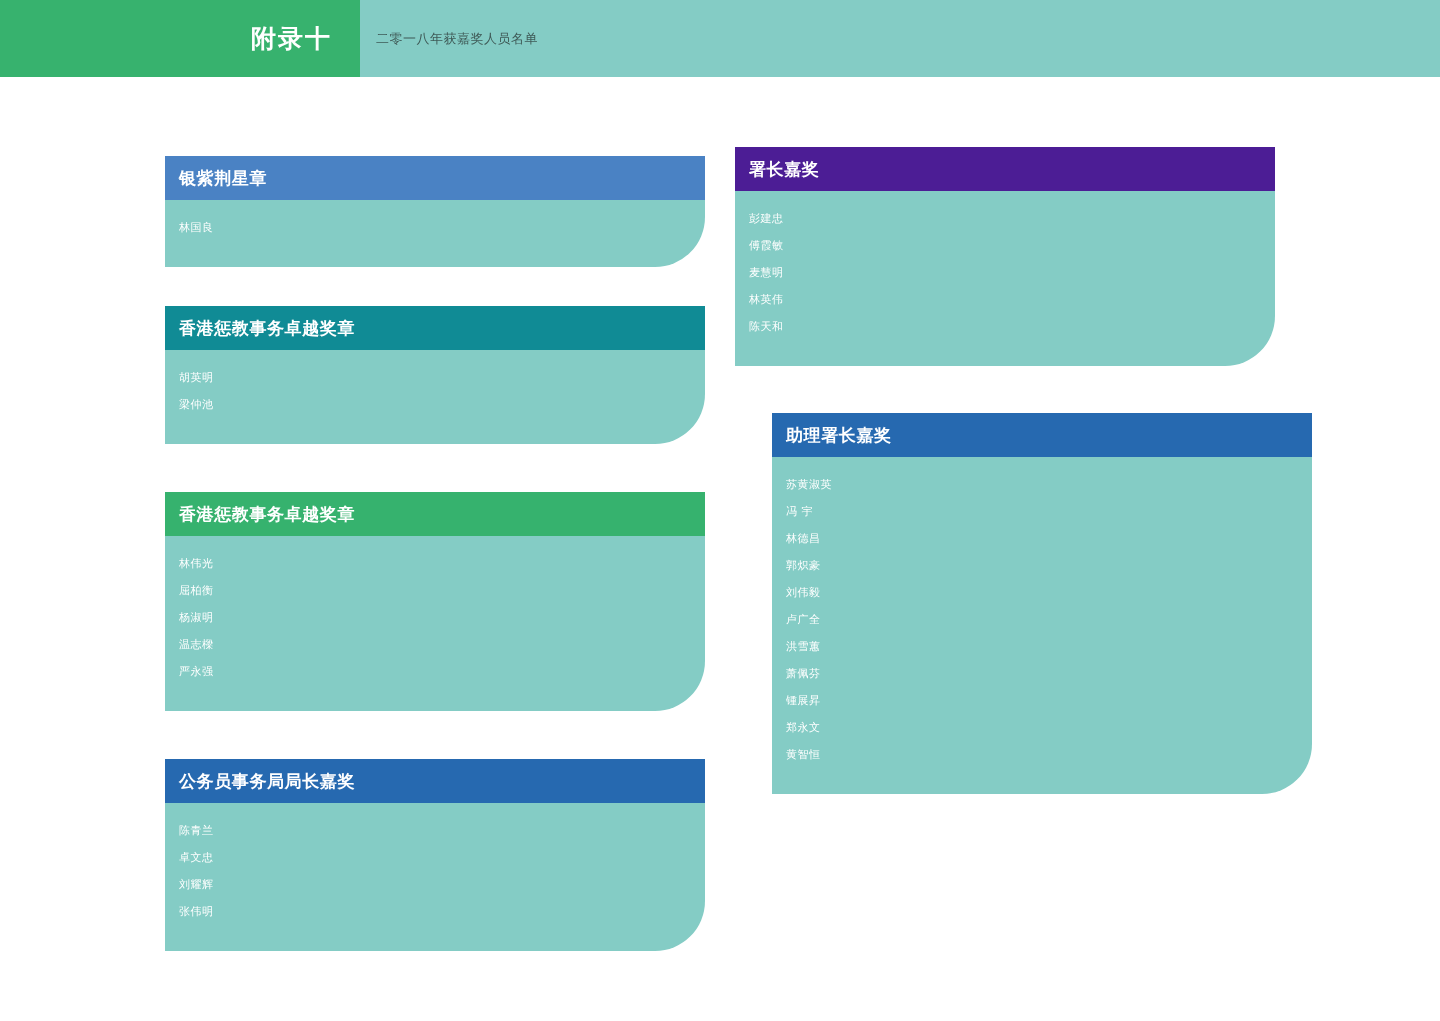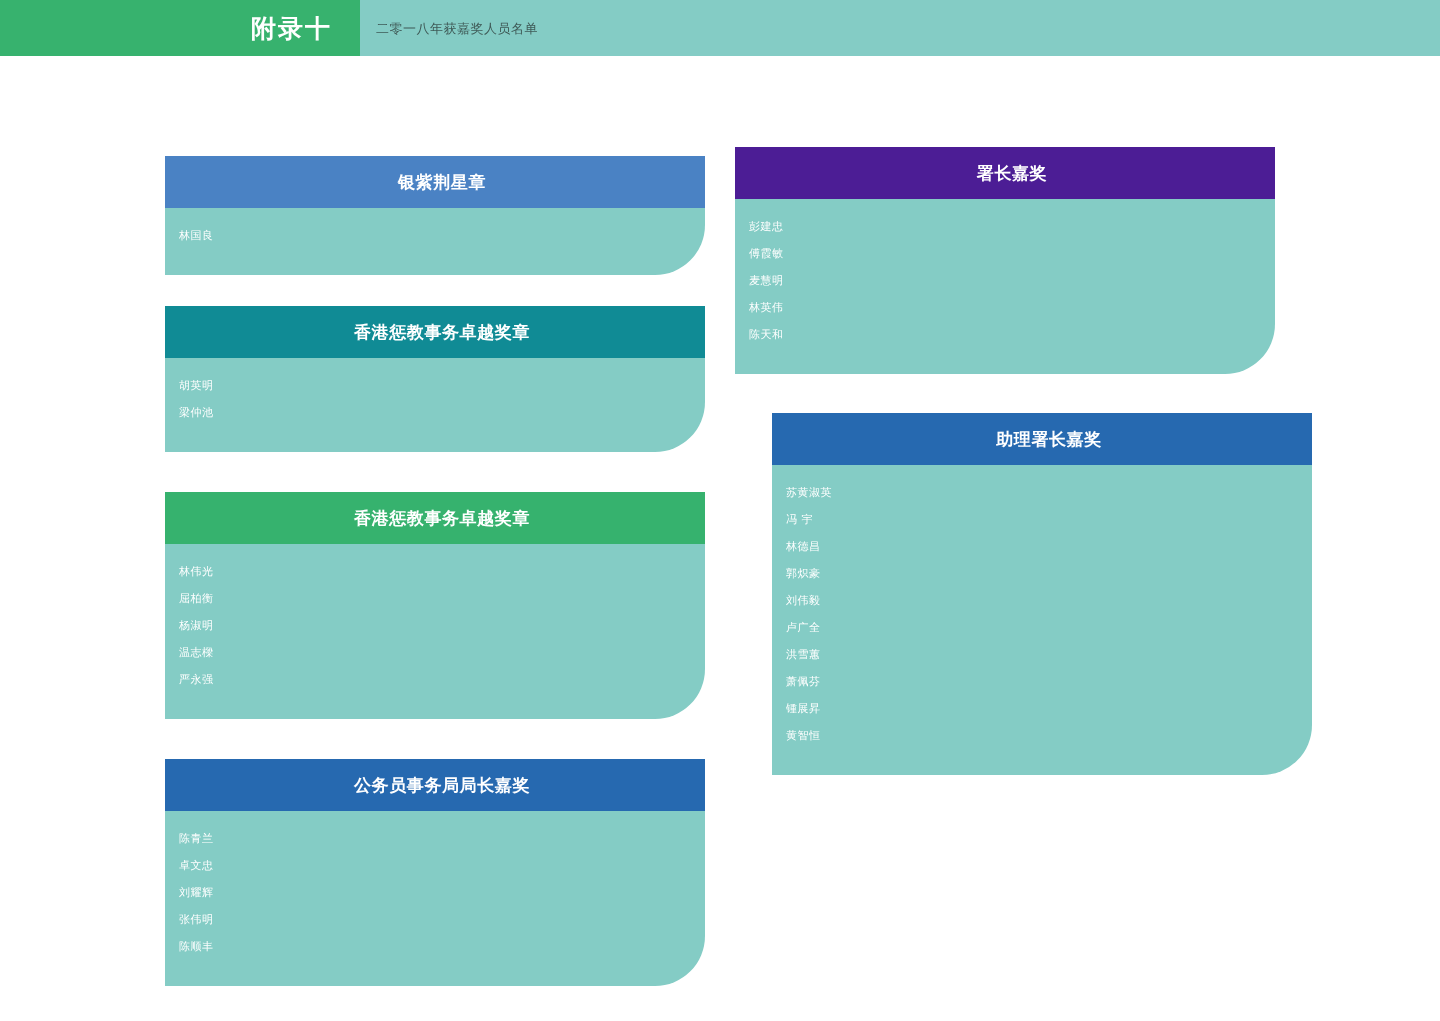--- a/index.html
+++ b/index.html
@@ -14,21 +14,21 @@
     overflow: hidden;
     position: relative;
   }
 
   
   .page-header {
     position: absolute;
     left: 0;
     top: 0;
     width: 1440px;
-    height: 56px;
+    height: 77px;
     background: #84ccc5;
     display: flex;
     align-items: stretch;
   }
   .header-tag {
     width: 360px;
     background: #37b26e;
     display: flex;
     align-items: center;
     justify-content: flex-end;
@@ -71,26 +71,25 @@
   }
   .column-left  { left: 165px; width: 540px; }
   .column-right { left: 735px; width: 540px; }
 
   
   .award-card {
     position: absolute;
     width: 540px;
   }
   .award-header {
-    height: 52px;
+    height: 44px;
     display: flex;
     align-items: center;
     box-sizing: border-box;
     padding-left: 14px;
-    justify-content: center;
   }
   .award-header-title {
     color: #ffffff;
     font-size: 17px;
     font-weight: bold;
     letter-spacing: 0.6px;
     line-height: 1;
   }
   .award-body {
     background: #84ccc5;
@@ -151,21 +150,20 @@
       </div>
       <div class="award-card" style="top: 698px; border-radius: 10px;">
         <div class="award-header" style="background: rgb(38, 105, 176);">
           <span class="award-header-title">公务员事务局局长嘉奖</span>
         </div>
         <div class="award-body">
           <div class="award-name">陈青兰</div>
           <div class="award-name">卓文忠</div>
           <div class="award-name">刘耀辉</div>
           <div class="award-name">张伟明</div>
-          <div class="award-name">陈顺丰</div>
         </div>
       </div>
     </div>
   <div class="column column-right" id="col-right">
       <div class="award-card" style="top: 86px;">
         <div class="award-header" style="background: #4c1d95;">
           <span class="award-header-title">署长嘉奖</span>
         </div>
         <div class="award-body">
           <div class="award-name">彭建忠</div>
@@ -182,17 +180,18 @@
         <div class="award-body">
           <div class="award-name">苏黄淑英</div>
           <div class="award-name">冯 宇</div>
           <div class="award-name">林德昌</div>
           <div class="award-name">郭炽豪</div>
           <div class="award-name">刘伟毅</div>
           <div class="award-name">卢广全</div>
           <div class="award-name">洪雪蕙</div>
           <div class="award-name">萧佩芬</div>
           <div class="award-name">锺展昇</div>
+          <div class="award-name">郑永文</div>
           <div class="award-name">黄智恒</div>
         </div>
       </div>
     </div>
 </div>
 
 </body></html>

